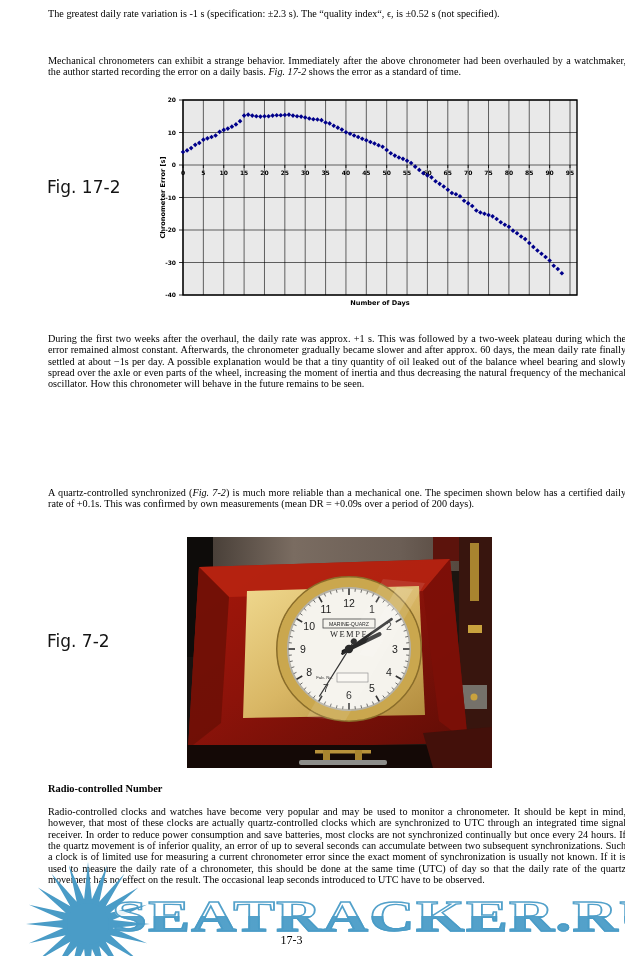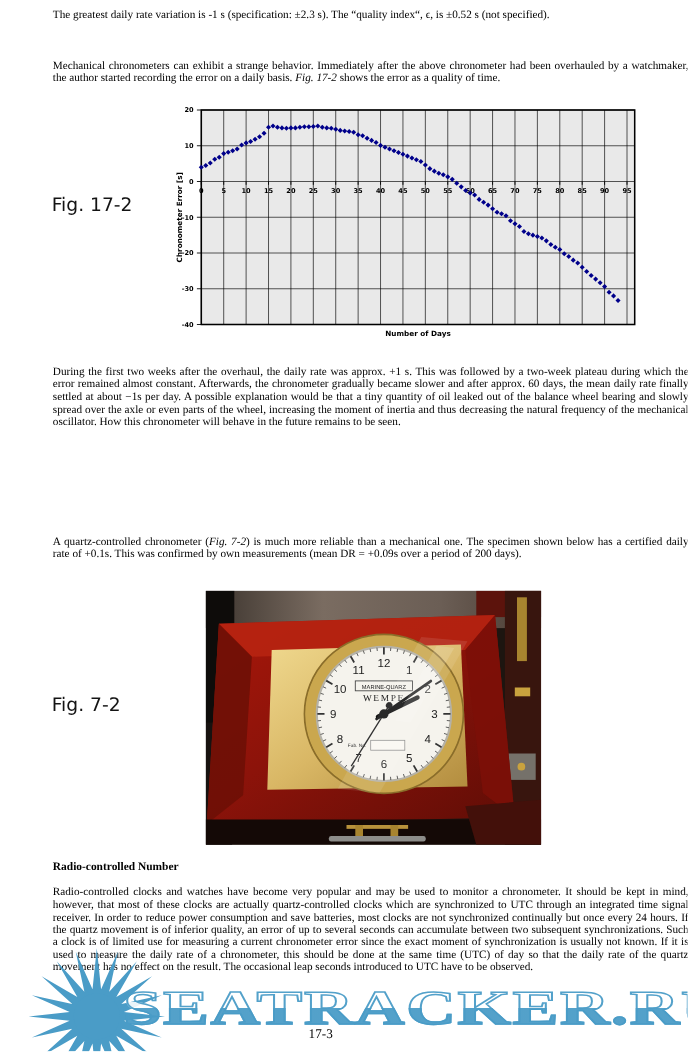--- a/index.html
+++ b/index.html
@@ -44,21 +44,21 @@
   .watermark-star{position:absolute;left:0px;top:860px;pointer-events:none;}
   svg text{user-select:none;}
 </style>
 </head>
 <body>
 
 <div class="page">
 
   <p class="para" style="top:8px;">The greatest daily rate variation is -1 s (specification: ±2.3 s). The “quality index“, ϵ, is ±0.52 s (not specified).</p>
 
-  <p class="para" style="top:55px;"><span>Mechanical chronometers can exhibit a strange behavior. Immediately after the above chronometer had been overhauled by a watchmaker, the author started recording the error on a daily basis. </span><span class="figref">Fig. 17-2</span><span> shows the error as a quality of time.</span></p>
+  <p class="para" style="top:55px;"><span>Mechanical chronometers can exhibit a strange behavior. Immediately after the above chronometer had been overhauled by a watchmaker, the author started recording the error on a daily basis. </span><span class="figref">Fig. 17-2</span><span> shows the error as a standard of time.</span></p>
 
   <div class="figlabel" style="top:177px;">Fig. 17-2</div>
 
   <div class="chart-wrap">
     <svg id="chart-plot" width="462" height="214" viewBox="0 0 462 214">
         <rect x="64" y="4" width="394" height="195" fill="#e9e9e9"></rect>
         <line x1="64" y1="4" x2="64" y2="199" stroke="#000" stroke-width="0.6"></line>
         <line x1="84.36842105263158" y1="4" x2="84.36842105263158" y2="199" stroke="#000" stroke-width="0.6"></line>
         <line x1="104.73684210526315" y1="4" x2="104.73684210526315" y2="199" stroke="#000" stroke-width="0.6"></line>
         <line x1="125.10526315789474" y1="4" x2="125.10526315789474" y2="199" stroke="#000" stroke-width="0.6"></line>
@@ -236,21 +236,21 @@
         <path d="M442.85263157894735,174.92499999999998 L445.15263157894736,177.225 L442.85263157894735,179.525 L440.55263157894734,177.225 Z" fill="#00008b"></path>
         <text x="261" y="209" text-anchor="middle" font-size="6.6" font-family="DejaVu Sans, sans-serif" font-weight="bold" fill="#000">Number of Days</text>
         <text x="46" y="101.5" text-anchor="middle" font-size="6.6" font-family="DejaVu Sans, sans-serif" font-weight="bold" fill="#000" transform="rotate(-90 46 101.5)">Chronometer Error [s]</text>
       </svg>
   </div>
 
   <p class="para" style="top:333px;">During the first two weeks after the overhaul, the daily rate was approx. +1 s. This was followed by a two-week plateau during which the error remained almost constant. Afterwards, the chronometer gradually became slower and after approx. 60 days, the mean daily rate finally settled at about −1s per day. A possible explanation would be that a tiny quantity of oil leaked out of the balance wheel bearing and slowly spread over the axle or even parts of the wheel, increasing the moment of inertia and thus decreasing the natural frequency of the mechanical oscillator. How this chronometer will behave in the future remains to be seen.</p>
 
 
 
-  <p class="para" style="top:487px;"><span>A quartz-controlled chronometer (</span><span class="figref">Fig. 7-2</span><span>) is much more reliable than a mechanical one. The specimen shown below has a certified daily rate of +0.1s. This was confirmed by own measurements (mean DR = +0.09s over a period of 200 days).</span></p>
+  <p class="para" style="top:487px;"><span>A quartz-controlled synchronized (</span><span class="figref">Fig. 7-2</span><span>) is much more reliable than a mechanical one. The specimen shown below has a certified daily rate of +0.1s. This was confirmed by own measurements (mean DR = +0.09s over a period of 200 days).</span></p>
 
   <div class="figlabel" style="top:631px;">Fig. 7-2</div>
 
   <div class="photo-wrap">
     <svg width="305" height="231" viewBox="0 0 305 231">
       <defs>
         <linearGradient id="redbox" x1="0" y1="0" x2="1" y2="1">
           <stop offset="0" stop-color="#a8170a"></stop>
           <stop offset="0.45" stop-color="#8c130a"></stop>
           <stop offset="1" stop-color="#5f0d06"></stop>

